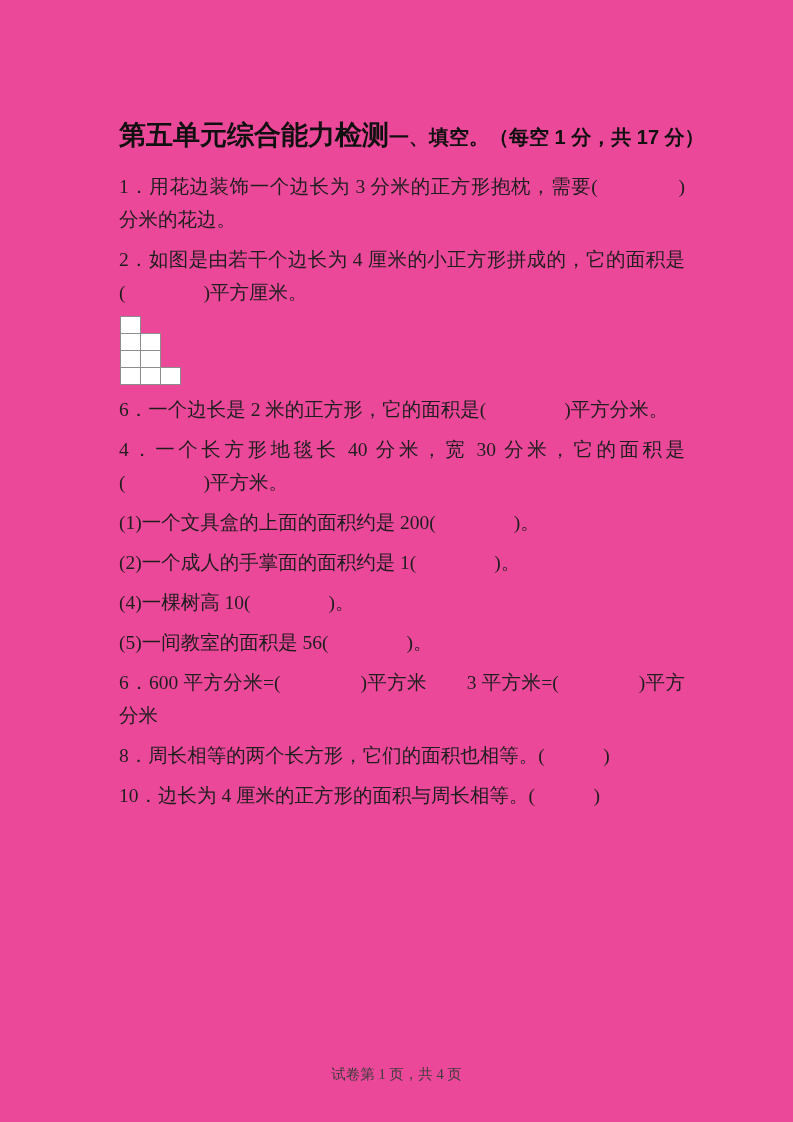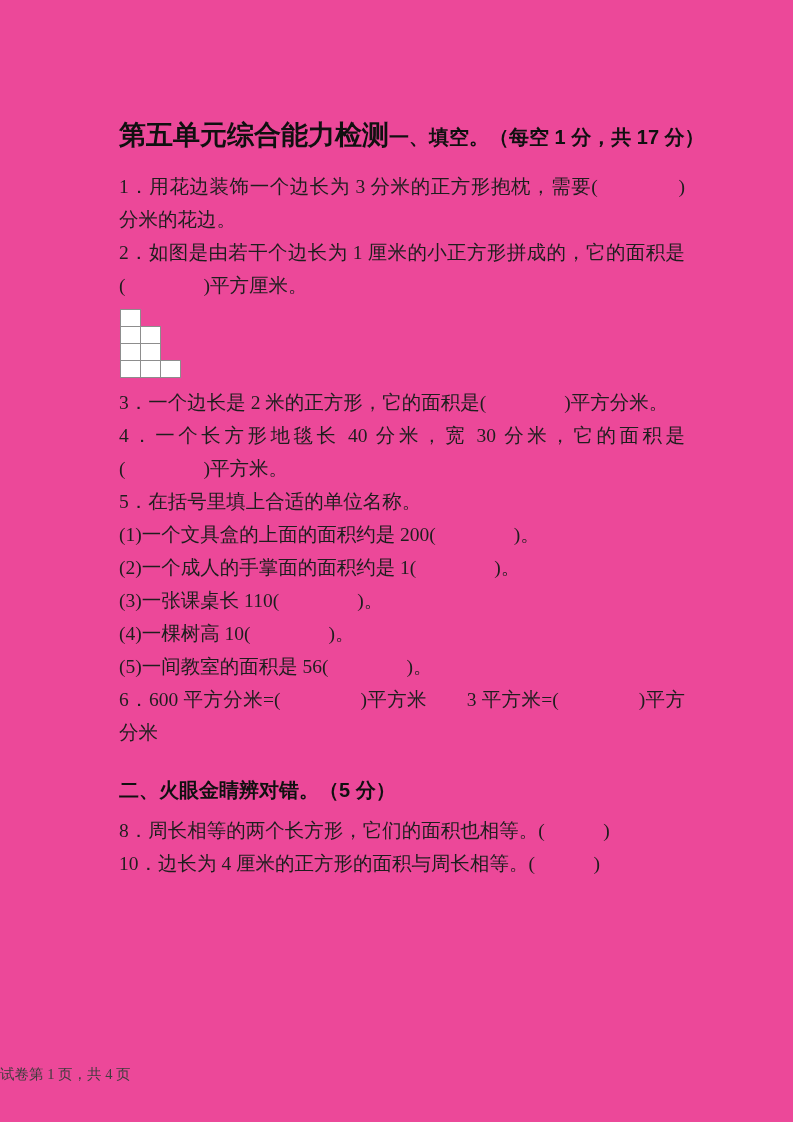--- a/index.html
+++ b/index.html
@@ -27,20 +27,21 @@
     margin-bottom: 12px;
     white-space: nowrap;
   }
   .main-title { font-size: 27px; }
   .sub-title  { font-size: 20px; }
   p.q {
     font-size: 19.5px;
     line-height: 33px;
     text-align: justify;
     color: #1e1e1e;
+    margin-top: 7px;
   }
   .figure { margin: 7px 0 9px 1px; }
   .fig-row { display: flex; }
   .fig-cell {
     width: 21px;
     height: 18px;
     border: 1px solid #8d8d8d;
     margin-right: -1px;
     margin-bottom: -1px;
     background: #ffffff;
@@ -52,68 +53,65 @@
     color: #101010;
     line-height: 33px;
     margin-top: 25px;
     margin-bottom: 7px;
   }
   .footer {
     position: absolute;
     left: 0;
     right: 0;
     top: 1065px;
-    text-align: left;
+    text-align: center;
     font-size: 14.5px;
     color: #3d3d3d;
   }
 </style>
 </head>
 <body>
 
 <div class="page">
   <div class="content">
 
     <div class="title-line">
       <span class="main-title">第五单元综合能力检测</span><span class="sub-title">一、填空。（每空 1 分，共 17 分）</span>
     </div>
 
     <p class="q">1．用花边装饰一个边长为 3 分米的正方形抱枕，需要(　　　　)分米的花边。</p>
-    <p class="q">2．如图是由若干个边长为 1 厘米的小正方形拼成的，它的面积是(　　　　)平方厘米。</p>
+    <p class="q">2．如图是由若干个边长为 4 厘米的小正方形拼成的，它的面积是(　　　　)平方厘米。</p>
 
     <div class="figure">
         <div class="fig-row">
           <div class="fig-cell"></div>
         </div>
         <div class="fig-row">
           <div class="fig-cell"></div>
           <div class="fig-cell"></div>
         </div>
         <div class="fig-row">
           <div class="fig-cell"></div>
           <div class="fig-cell"></div>
         </div>
         <div class="fig-row">
           <div class="fig-cell"></div>
           <div class="fig-cell"></div>
           <div class="fig-cell"></div>
         </div>
       </div>
 
-    <p class="q">3．一个边长是 2 米的正方形，它的面积是(　　　　)平方分米。</p>
+    <p class="q">6．一个边长是 2 米的正方形，它的面积是(　　　　)平方分米。</p>
     <p class="q">4．一个长方形地毯长 40 分米，宽 30 分米，它的面积是(　　　　)平方米。</p>
-    <p class="q">5．在括号里填上合适的单位名称。</p>
     <p class="q">(1)一个文具盒的上面的面积约是 200(　　　　)。</p>
     <p class="q">(2)一个成人的手掌面的面积约是 1(　　　　)。</p>
-    <p class="q">(3)一张课桌长 110(　　　　)。</p>
     <p class="q">(4)一棵树高 10(　　　　)。</p>
     <p class="q">(5)一间教室的面积是 56(　　　　)。</p>
     <p class="q">6．600 平方分米=(　　　　)平方米　　3 平方米=(　　　　)平方分米</p>
 
-    <div class="section-heading">二、火眼金睛辨对错。（5 分）</div>
 
     <p class="q">8．周长相等的两个长方形，它们的面积也相等。(　　　)</p>
     <p class="q">10．边长为 4 厘米的正方形的面积与周长相等。(　　　)</p>
 
   </div>
 
   <div class="footer">试卷第 1 页，共 4 页</div>
 </div>
 
 </body></html>

